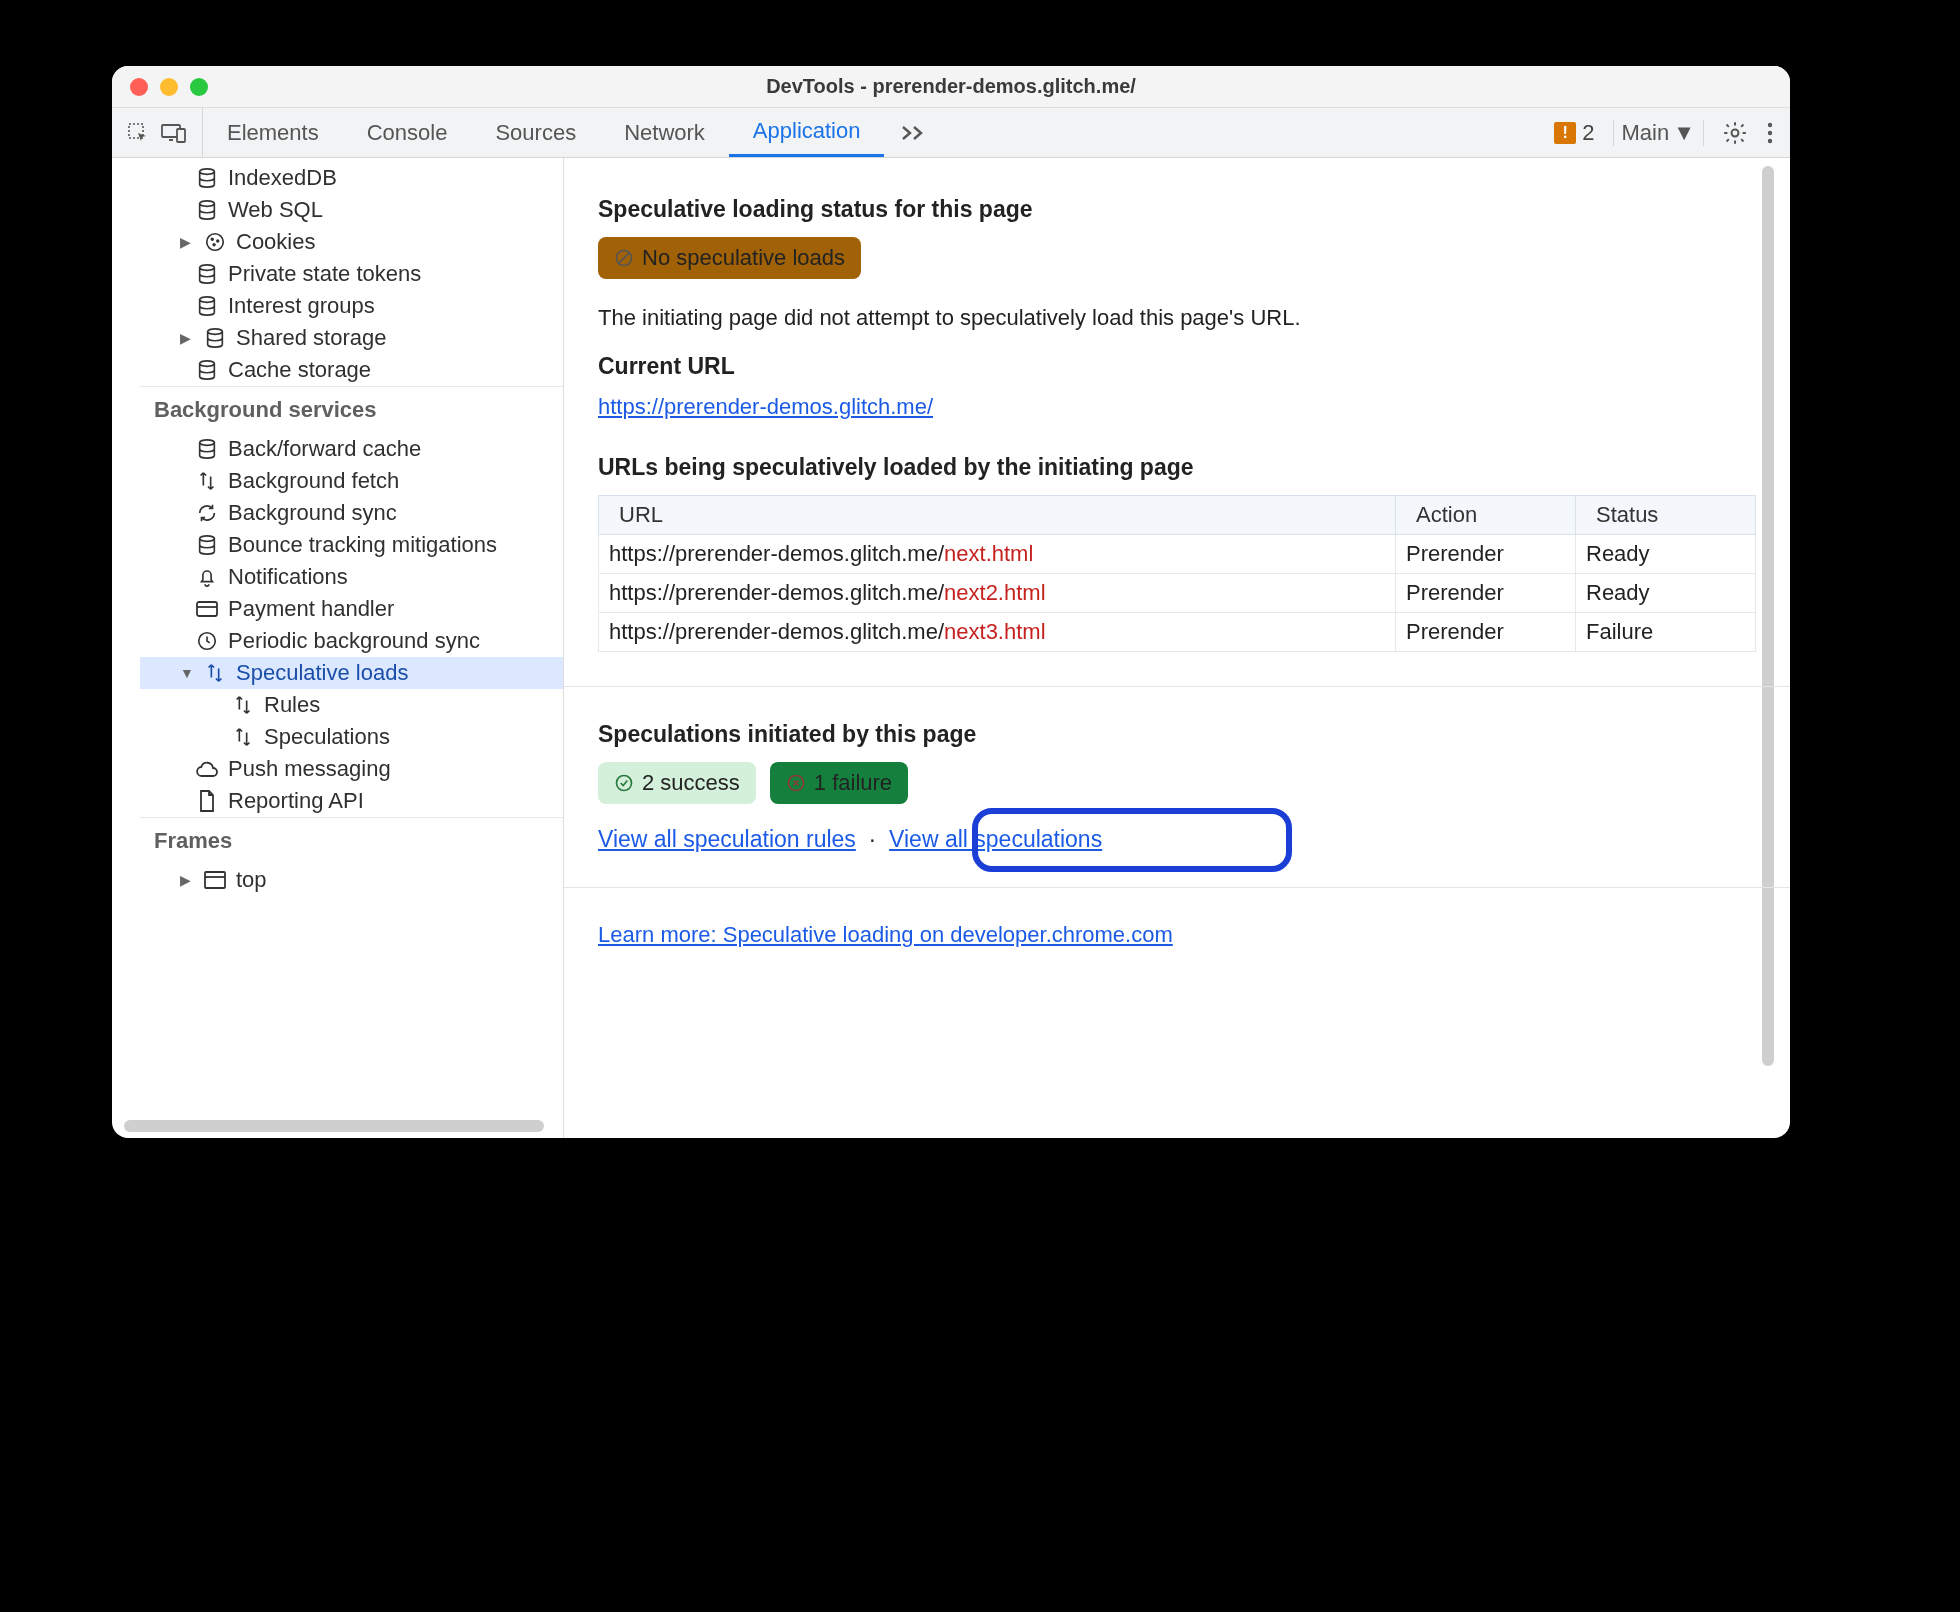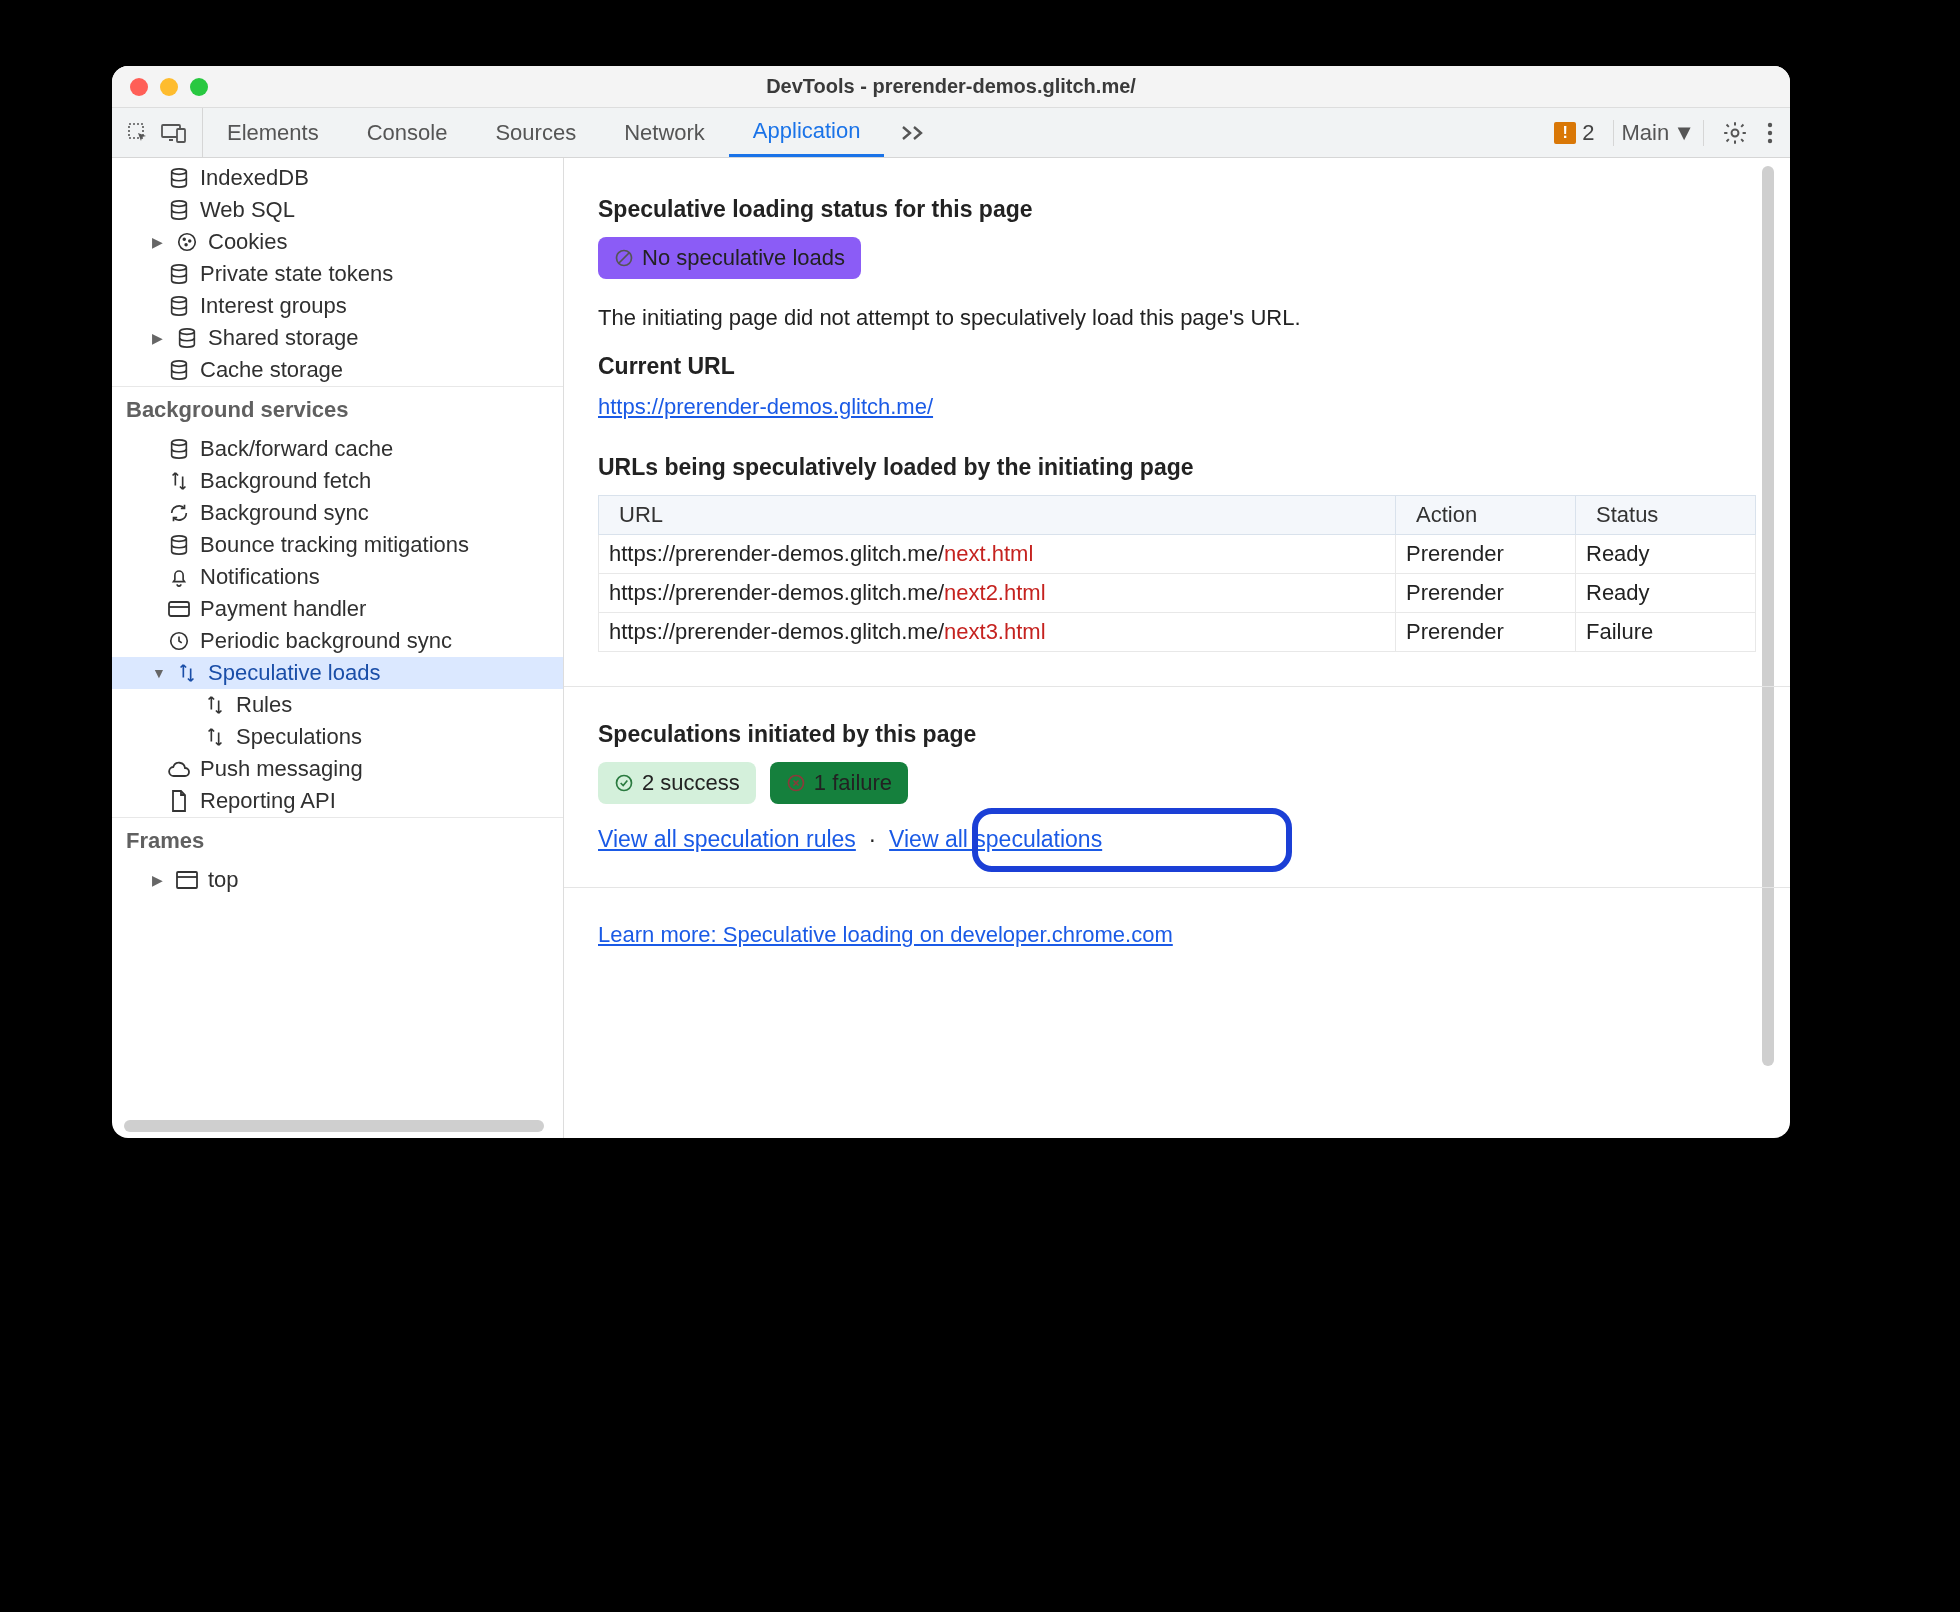--- a/index.html
+++ b/index.html
@@ -35,42 +35,42 @@
   .tab-more { padding: 0 16px; display: flex; align-items: center; cursor: pointer; }
   .tabbar .spacer { flex: 1; }
   .tabbar .right { display: flex; align-items: center; gap: 18px; padding-right: 16px; }
   .warn-badge { display: flex; align-items: center; gap: 6px; color: #444; }
   .warn-square { background: #d97706; color: #fff; width: 22px; height: 22px; display: inline-flex; align-items: center; justify-content: center; font-weight: 700; border-radius: 2px; font-size:16px;}
   .target { display: flex; align-items: center; gap: 4px; padding: 0 8px; border-left: 1px solid #d6d6d6; border-right: 1px solid #d6d6d6; height: 60%;}
   .icon-btn { cursor: pointer; color: #555; }
   .content { flex: 1; display: flex; overflow: hidden; }
   .sidebar {
     width: 452px; border-right: 1px solid #ddd; overflow-y: auto; overflow-x: hidden;
-    font-size: 22px; color: #303030; padding-top: 4px; position: relative;
+    font-size: 22px; color: #303030; padding-top: 4px; position: relative; padding-left: 28px;
   }
   .section-header { font-weight: 600; color: #606060; padding: 10px 14px; border-top: 1px solid #e8e8e8; }
   .tree-item {
     display: flex; align-items: center; gap: 8px; padding: 3px 0 3px 20px;
     cursor: pointer; white-space: nowrap;
   }
   .tree-item.indent-1 { padding-left: 54px; }
   .tree-item.indent-2 { padding-left: 90px; text-align: center; }
   .tree-item.with-arrow { padding-left: 34px; }
   .tree-item.indent-1.with-arrow { padding-left: 40px; }
   .tree-item .arrow { width: 14px; display: inline-block; font-size: 14px; color: #666; }
   .tree-item.selected { background: #dbe8ff; color: #1a4ea8; }
   .tree-item .ico { width: 26px; height: 26px; display: inline-flex; align-items: center; justify-content: center;}
   .main {
     flex: 1; overflow-y: auto; padding: 18px 34px 30px 34px; font-size: 22px; color: #222;
     position: relative;
   }
   h3 { font-size: 23px; font-weight: 700; margin: 20px 0 14px; }
   .pill {
     display: inline-flex; align-items: center; gap: 8px;
-    background: #8b5cf6; border-radius: 8px; padding: 8px 16px; font-size: 22px;
+    background: #a16207; border-radius: 8px; padding: 8px 16px; font-size: 22px;
   }
   .pill.green { background: #d4f0db; }
   .pill.red { background: #15803d; }
   .link { color: #1a5ae6; text-decoration: underline; cursor: pointer; }
   table.urls { width: 100%; border-collapse: collapse; margin-top: 8px; font-size: 22px; }
   table.urls th { text-align: left; font-weight: 400; background: #f4f7fb; border: 1px solid #d9e2ec; padding: 6px 20px; color: #333;}
   table.urls td { border: 1px solid #e8e8e8; padding: 6px 10px; }
   .url-path { color: #c5221f; }
   hr.divider { border: none; border-top: 1px solid #e5e5e5; margin: 34px -34px; }
   .highlight-ring {

